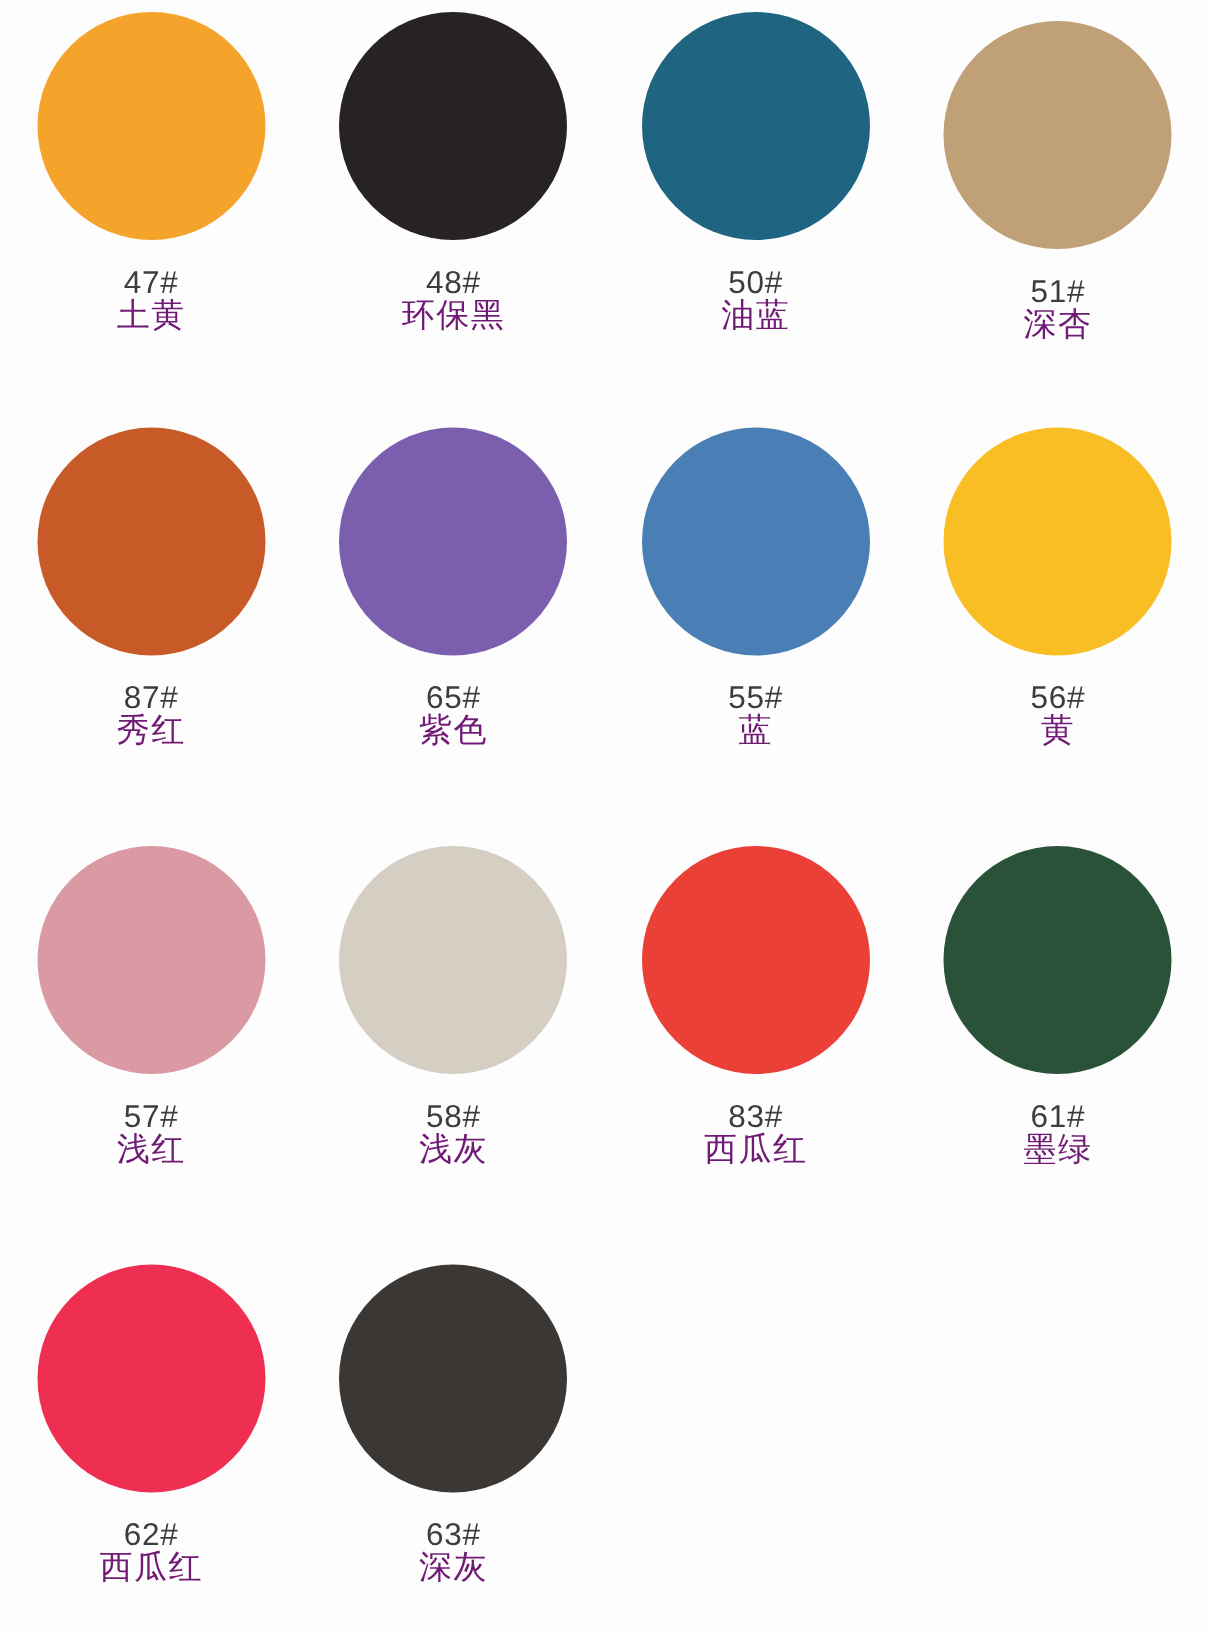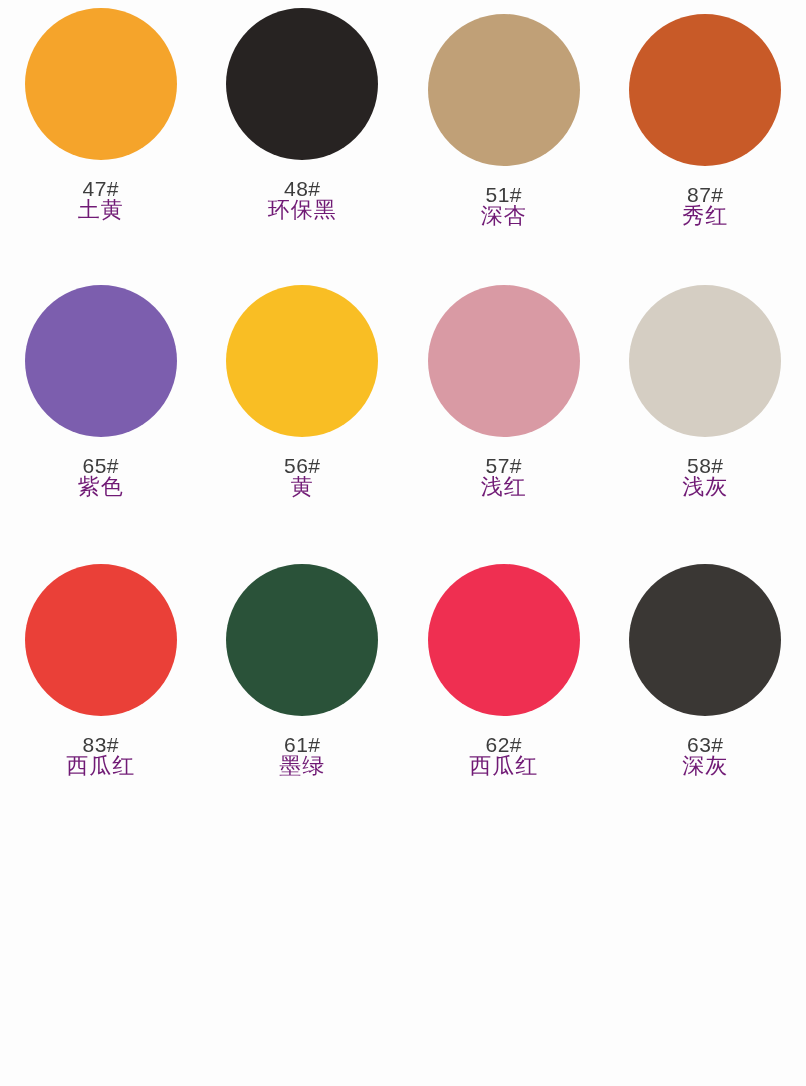--- a/index.html
+++ b/index.html
@@ -64,35 +64,45 @@
   <div class="swatch-cell row-1">
     <div class="swatch-circle" style="background-color: rgb(245, 164, 43);"></div>
     <div class="swatch-code">47#</div>
     <div class="swatch-name">土黄</div>
   </div>
   <div class="swatch-cell row-1">
     <div class="swatch-circle" style="background-color: rgb(39, 35, 34);"></div>
     <div class="swatch-code">48#</div>
     <div class="swatch-name">环保黑</div>
   </div>
+  <div class="swatch-cell row-1">
+    <div class="swatch-circle" style="background-color: rgb(31, 100, 128);"></div>
+    <div class="swatch-code">50#</div>
+    <div class="swatch-name">油蓝</div>
+  </div>
 
   <div class="swatch-cell row-2">
     <div class="swatch-circle" style="background-color: rgb(192, 160, 119);"></div>
     <div class="swatch-code">51#</div>
     <div class="swatch-name">深杏</div>
   </div>
   <div class="swatch-cell row-2">
     <div class="swatch-circle" style="background-color: rgb(200, 90, 40);"></div>
     <div class="swatch-code">87#</div>
     <div class="swatch-name">秀红</div>
   </div>
   <div class="swatch-cell row-2">
     <div class="swatch-circle" style="background-color: rgb(124, 94, 174);"></div>
     <div class="swatch-code">65#</div>
     <div class="swatch-name">紫色</div>
+  </div>
+  <div class="swatch-cell row-2">
+    <div class="swatch-circle" style="background-color: rgb(74, 127, 181);"></div>
+    <div class="swatch-code">55#</div>
+    <div class="swatch-name">蓝</div>
   </div>
 
   <div class="swatch-cell row-3">
     <div class="swatch-circle" style="background-color: rgb(249, 190, 36);"></div>
     <div class="swatch-code">56#</div>
     <div class="swatch-name">黄</div>
   </div>
   <div class="swatch-cell row-3">
     <div class="swatch-circle" style="background-color: rgb(217, 154, 164);"></div>
     <div class="swatch-code">57#</div>

